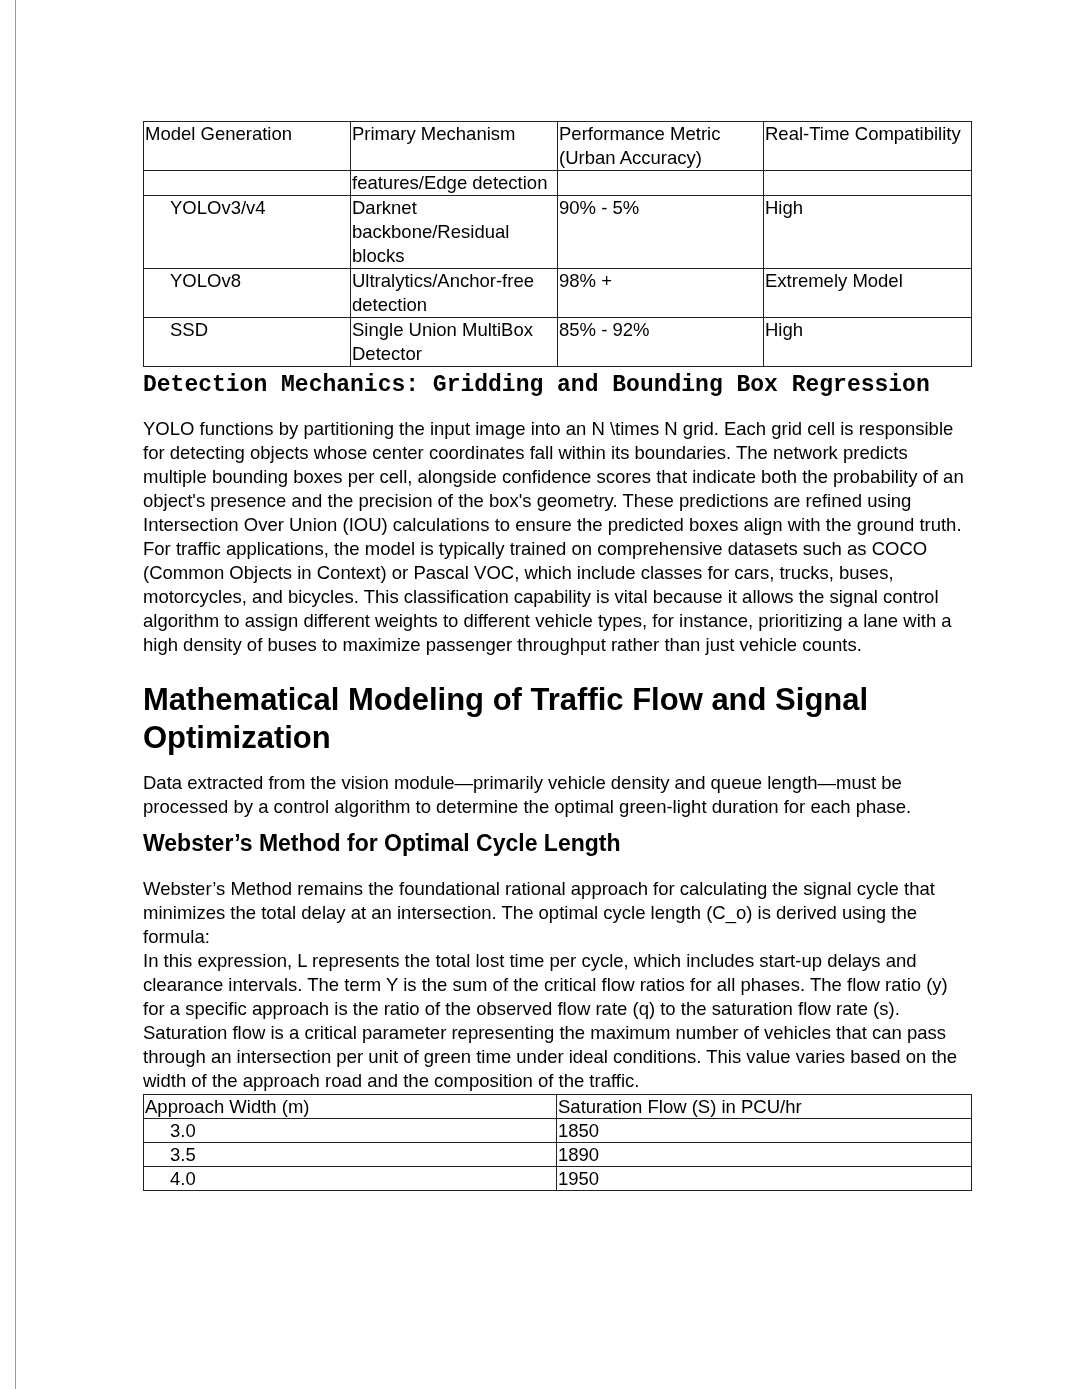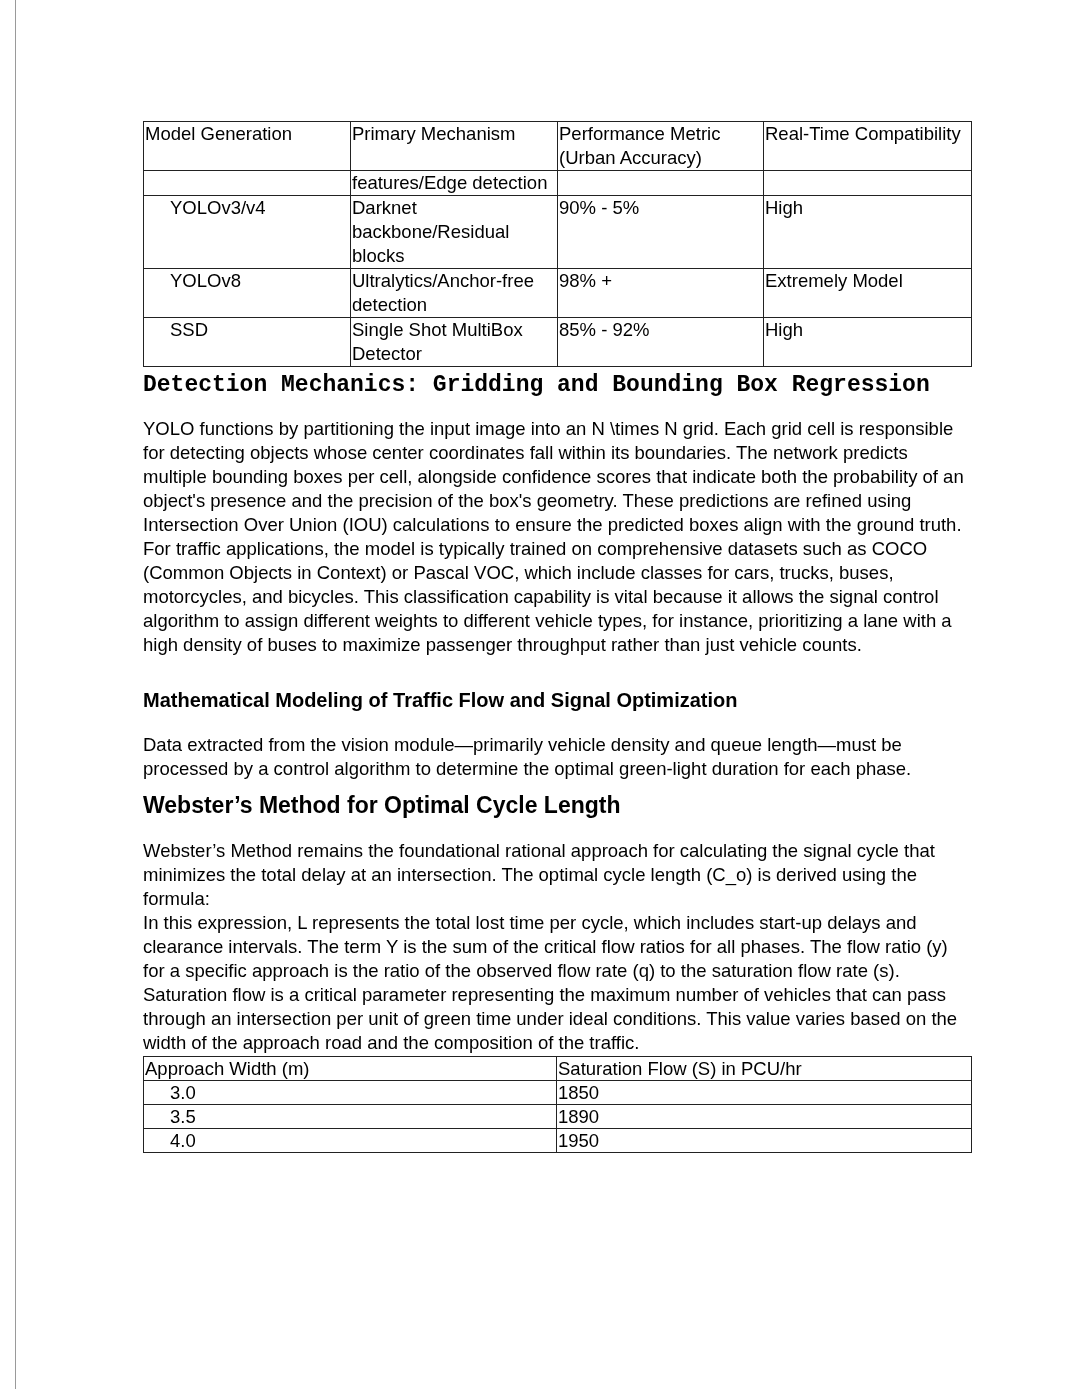--- a/index.html
+++ b/index.html
@@ -11,21 +11,21 @@
   table { border-collapse: collapse; width: 828px; table-layout: fixed; }
   td { border: 1.5px solid #222; vertical-align: top; font-size: 18.5px; line-height: 24px;
        padding: 0 0 0 1px; }
   td.b { font-weight: normal; padding-left: 26px; }
   .t1 td { height: 24px; }
   .t1 tr.hdr td { height: 48px; }
   .t1 tr.r1 td { height: 24px; margin-left: 24px; }
   .t1 tr.r2 td { height: 72px; }
   .t1 tr.r3 td, .t1 tr.r4 td { height: 48px; }
   h3 { font-size: 23px; font-weight: bold; margin: 4px 0 0 0; line-height: 28px; font-family: Liberation Mono, monospace; }
-  h1 { font-size: 20px; font-weight: bold; margin: 0; line-height: 38px; }
+  h1 { font-size: 31px; font-weight: bold; margin: 0; line-height: 38px; }
   h2 { font-size: 23px; font-weight: bold; margin: 0; line-height: 28px; }
   p { font-size: 18.5px; line-height: 24px; margin: 0; }
   .t2 td { height: 23px; line-height: 23px; }
 </style>
 </head>
 <body>
 
 <div class="page">
   <div class="content">
 
@@ -59,21 +59,21 @@
       </tr>
       <tr class="r3">
         <td class="b">YOLOv8</td>
         <td>Ultralytics/Anchor-free detection</td>
         <td>98% +</td>
         <td>Extremely Model</td>
       </tr>
       <tr class="r4">
         <td class="b">SSD</td>
         <td>
-              <span style="display:block;width:185px">Single Shot MultiBox Detector</span>
+              <span style="display:block;width:185px">Single Union MultiBox Detector</span>
             </td>
         <td>85% - 92%</td>
         <td>High</td>
       </tr>
     </tbody>
       </table>
 
     <h3>Detection Mechanics: Gridding and Bounding Box Regression</h3>
     <p style="margin-top:18px">YOLO functions by partitioning the input image into an N \times N grid. Each grid cell is responsible for detecting objects whose center coordinates fall within its boundaries. The network predicts multiple bounding boxes per cell, alongside confidence scores that indicate both the probability of an object's presence and the precision of the box's geometry. These predictions are refined using Intersection Over Union (IOU) calculations to ensure the predicted boxes align with the ground truth.</p>
     <p>For traffic applications, the model is typically trained on comprehensive datasets such as COCO (Common Objects in Context) or Pascal VOC, which include classes for cars, trucks, buses, motorcycles, and bicycles. This classification capability is vital because it allows the signal control algorithm to assign different weights to different vehicle types, for instance, prioritizing a lane with a high density of buses to maximize passenger throughput rather than just vehicle counts.</p>

